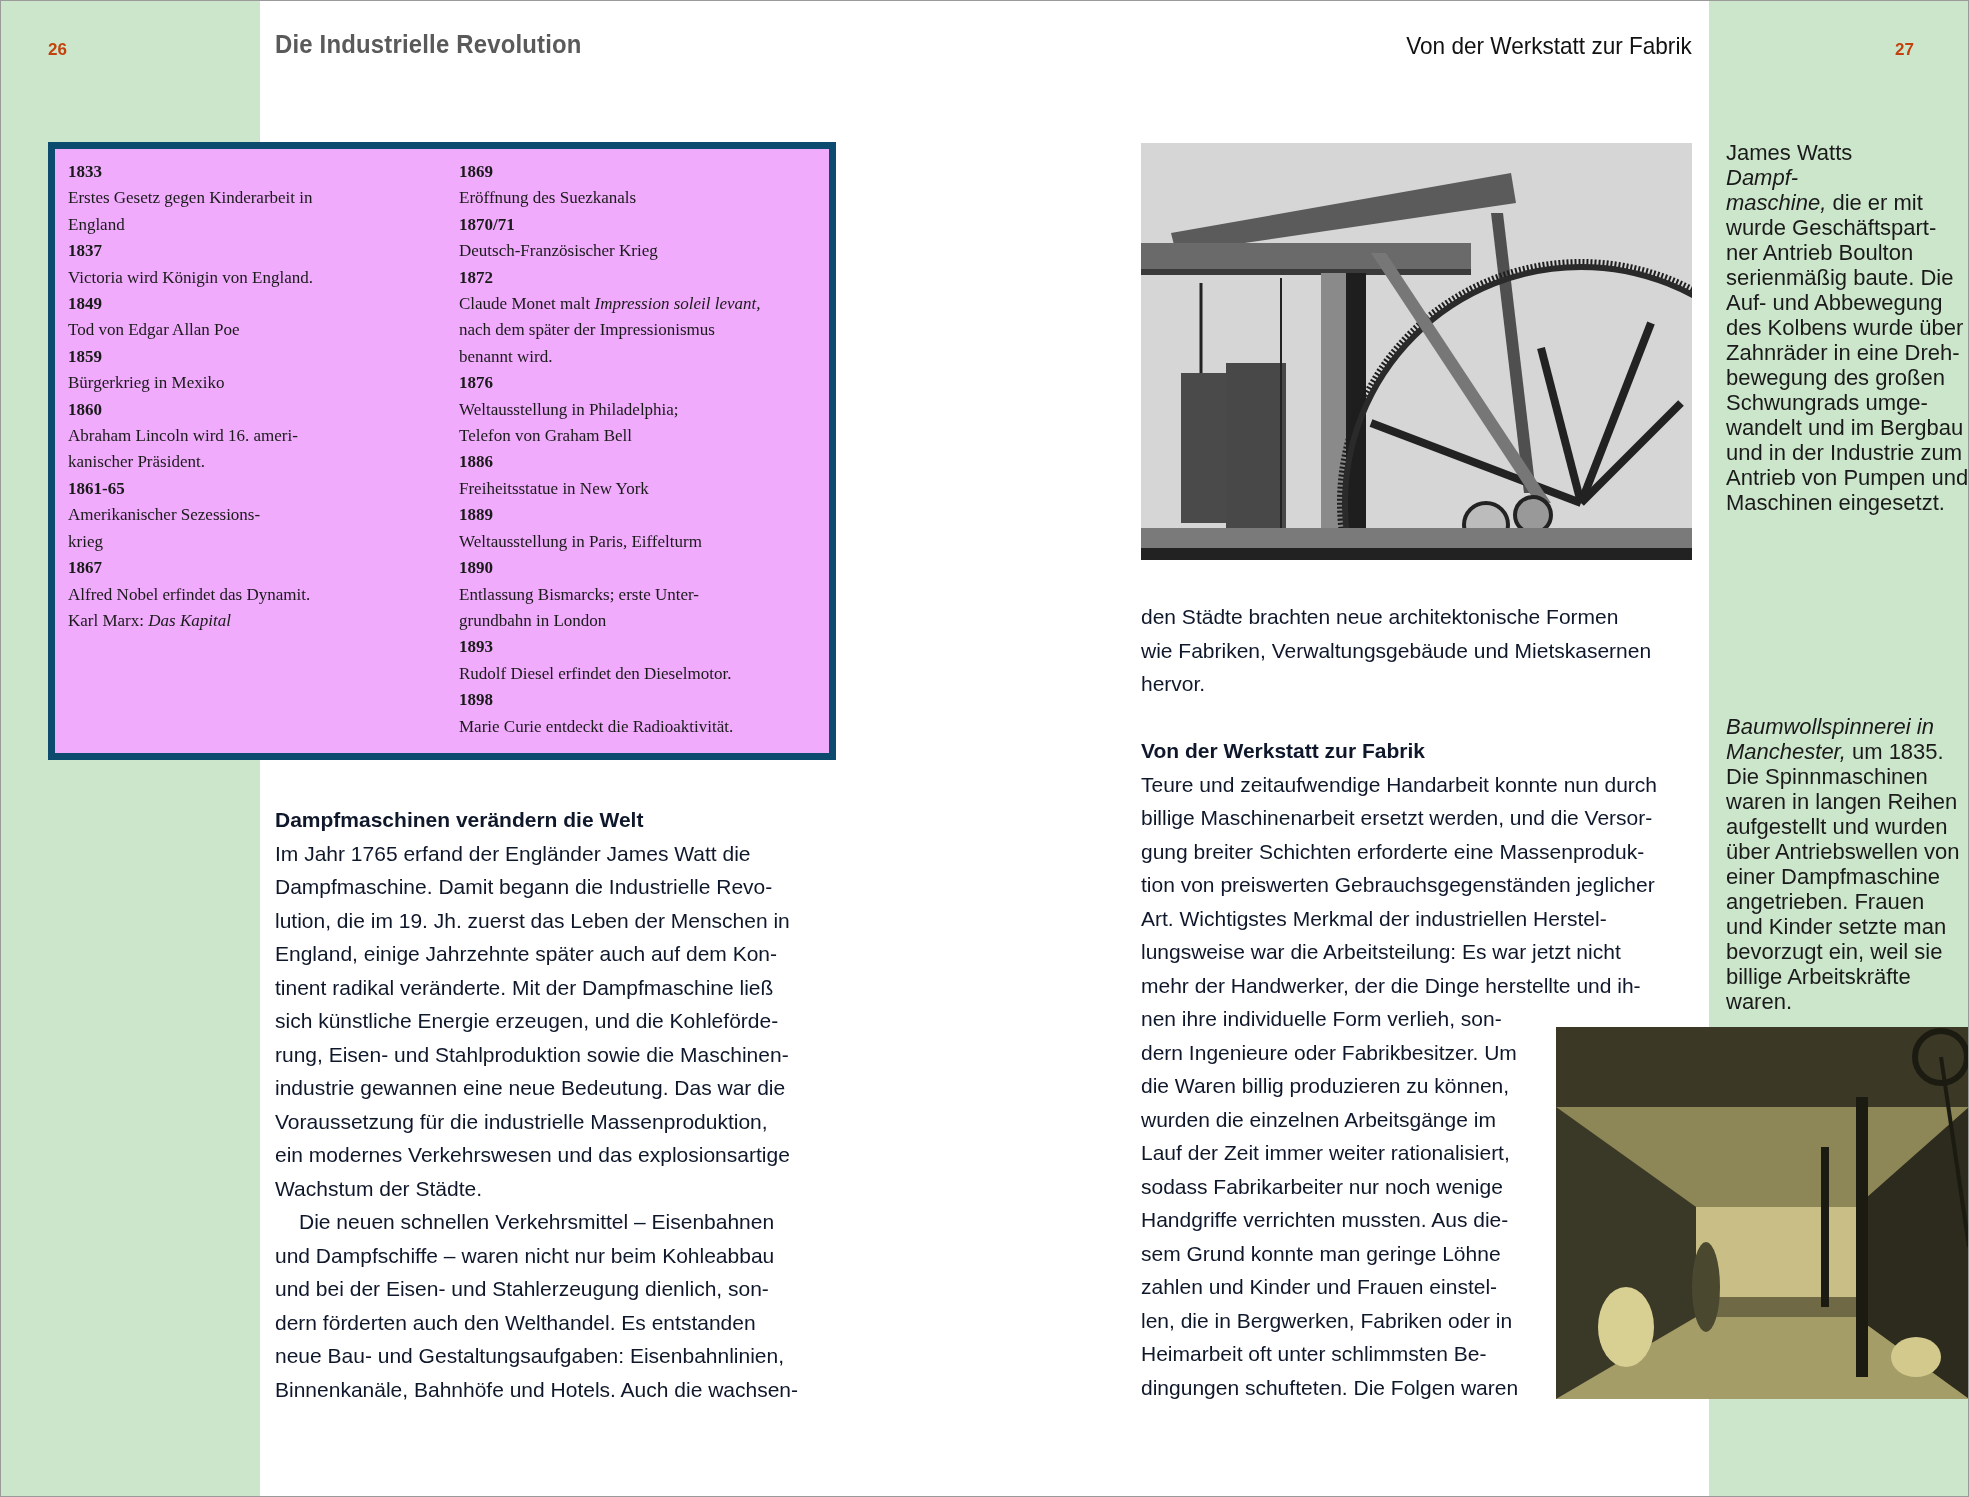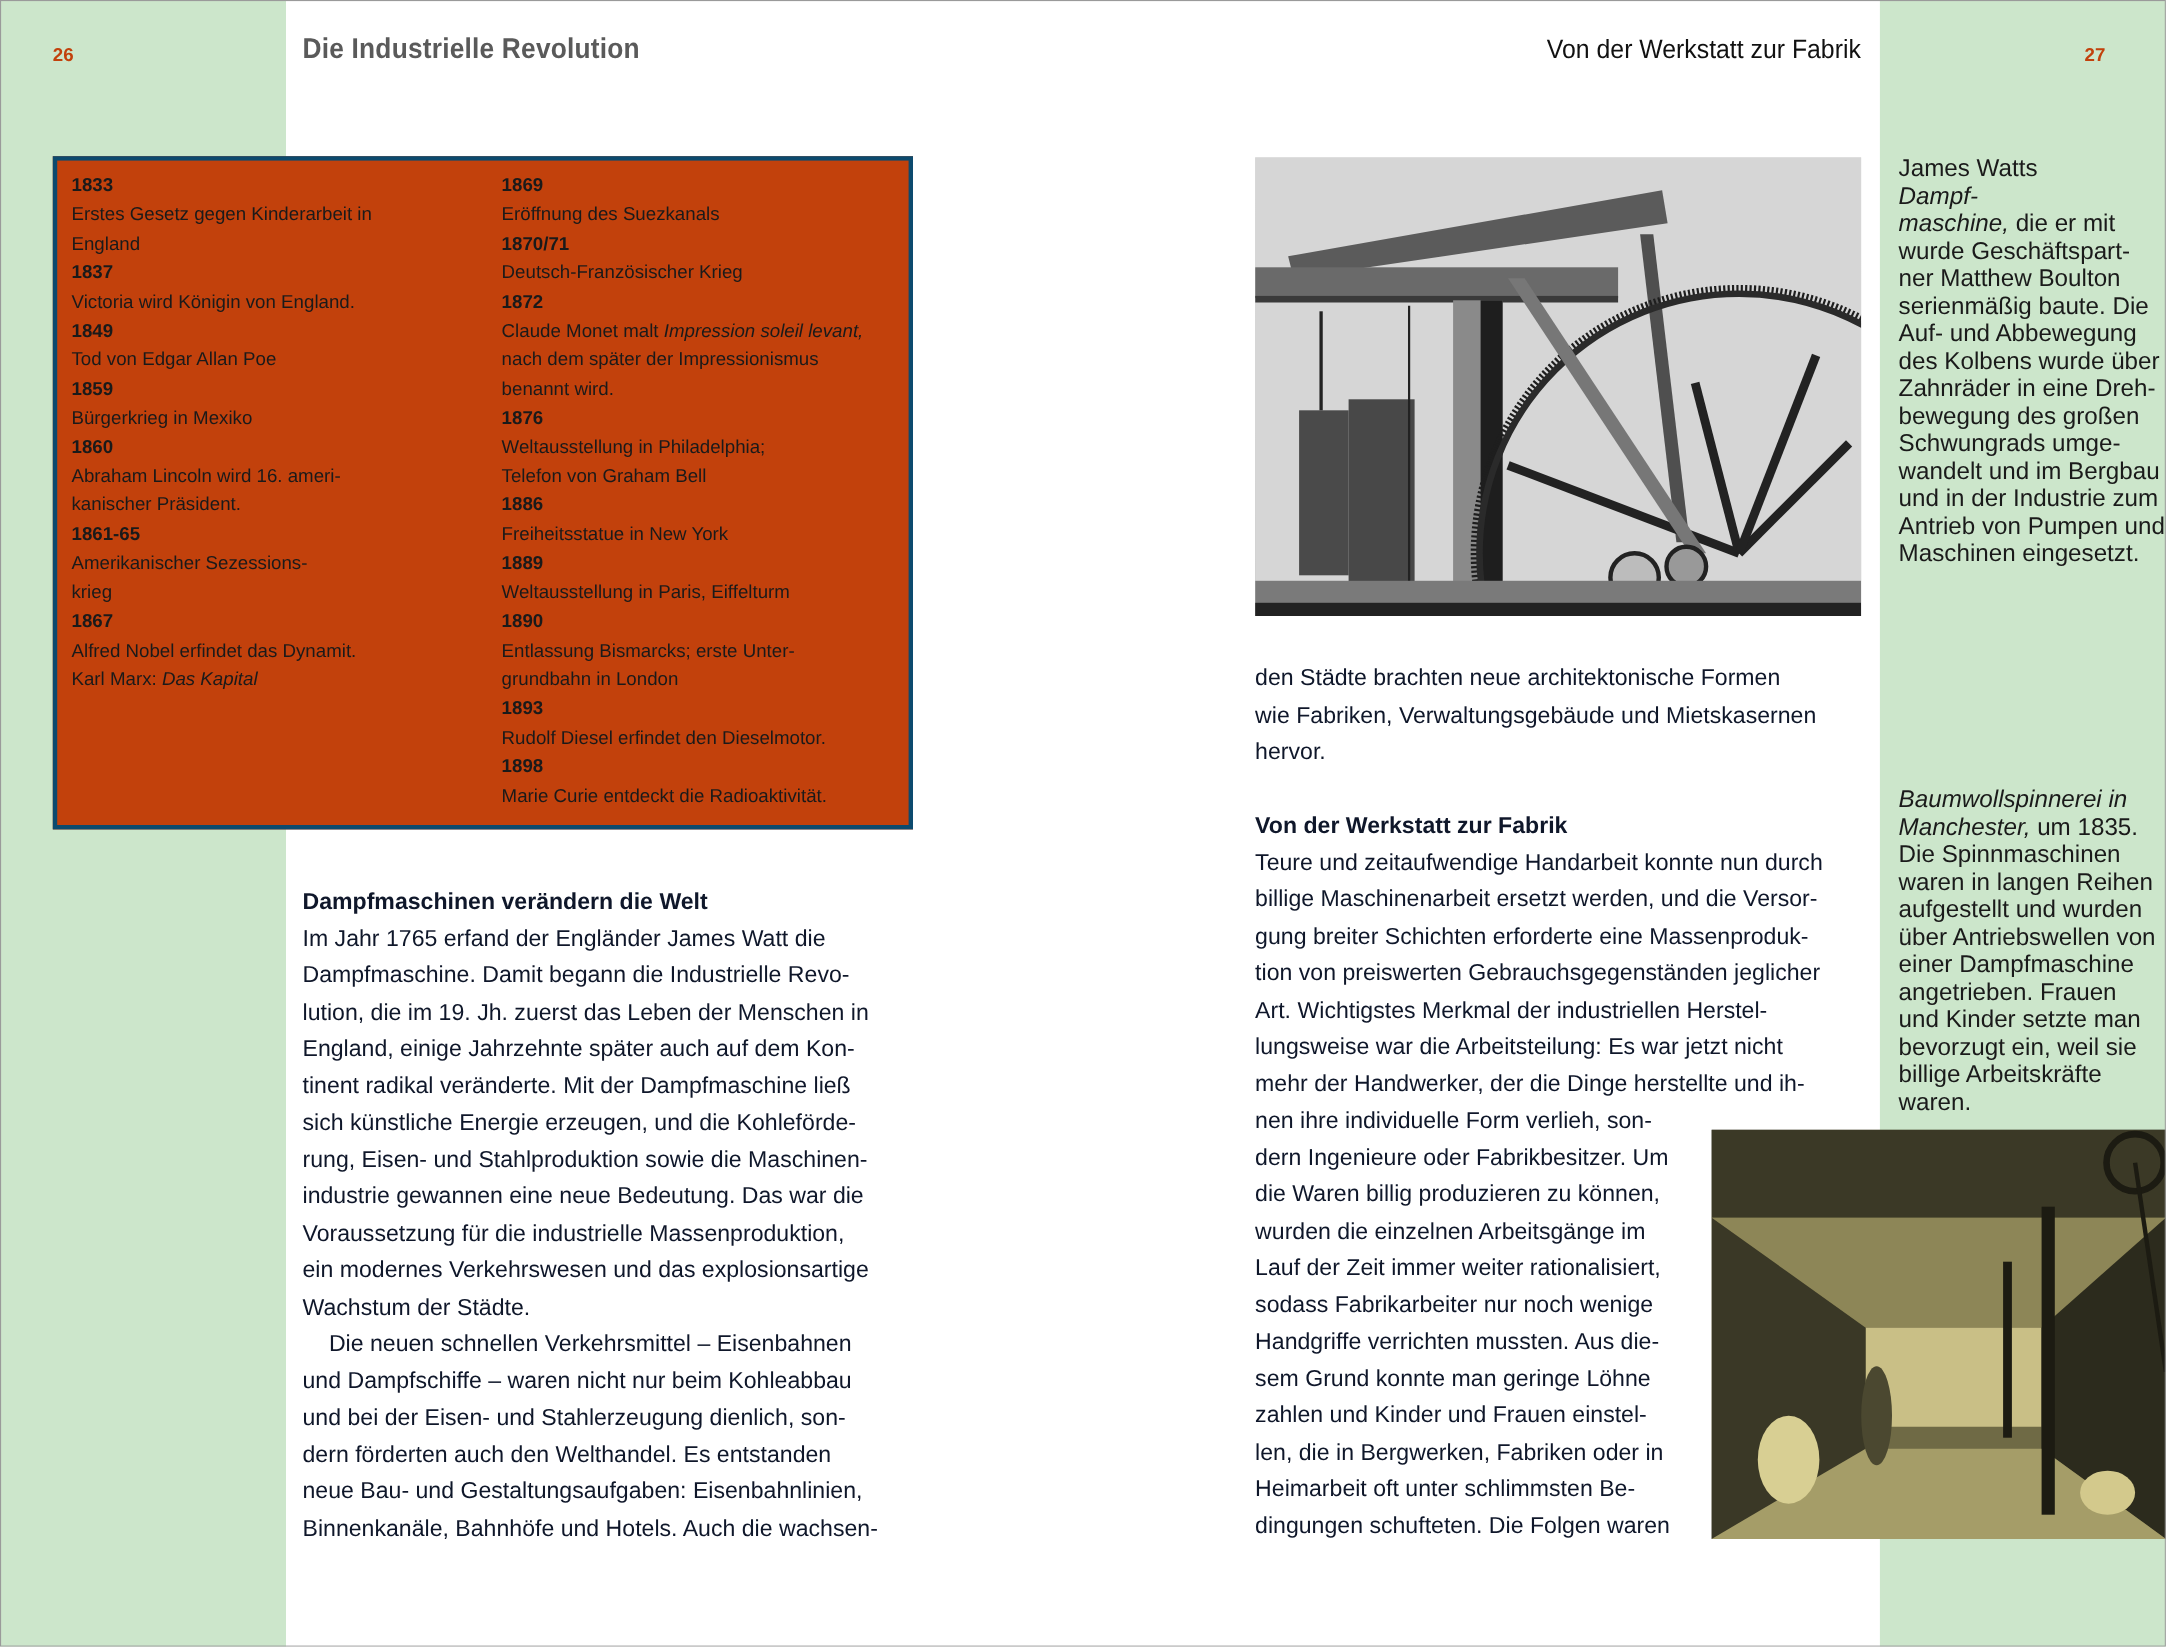--- a/index.html
+++ b/index.html
@@ -10,21 +10,21 @@
   .frame { position: absolute; left: 0; top: 0; width: 1967px; height: 1495px; border: 1px solid #9a9a9a; pointer-events: none; z-index: 10; }
   .band { position: absolute; top: 0; height: 1497px; background: #cce6cb; }
   .band.left { left: 0; width: 260px; }
   .band.right { left: 1709px; width: 260px; }
   .pagenum { position: absolute; top: 40px; font-weight: bold; font-size: 17px; color: #c2410c; }
   .pagenum.left { left: 48px; }
   .pagenum.right { left: 1895px; }
   .running-title { position: absolute; top: 29px; left: 275px; font-size: 26px; font-weight: bold; color: #5a5a5a; letter-spacing: 0.2px; transform: scaleX(0.92); transform-origin: left; }
   .running-section { position: absolute; top: 32px; right: 277px; font-size: 24px; color: #111; transform: scaleX(0.94); transform-origin: right; }
 
-  .timeline { position: absolute; left: 48px; top: 142px; width: 774px; height: 604px; border: 4px solid #0c4a6e; background: #c2410c; }
+  .timeline { position: absolute; left: 48px; top: 142px; width: 774px; height: 604px; border: 7px solid #0c4a6e; background: #f0abfc; font-family: Liberation Serif, serif; }
   .tl-col { position: absolute; top: 10px; font-size: 17px; line-height: 26.4px; }
   .tl-col.left { left: 13px; width: 380px; }
   .tl-col.right { left: 404px; width: 360px; }
   .tl-year { font-weight: bold; display: block; }
   .tl-text { display: block; white-space: pre-line; }
   .tl-text i, .cap i { font-style: italic; }
 
   .body-col { position: absolute; font-size: 21px; line-height: 33.5px; color: #0f172a; }
   .body-col.left { left: 275px; top: 803px; width: 560px; }
   .body-col.right { left: 1141px; top: 600px; width: 560px; }
@@ -188,21 +188,21 @@
 
     <rect x="0" y="385" width="551" height="32" fill="#7a7a7a"></rect>
     <rect x="0" y="405" width="551" height="12" fill="#222"></rect>
   </svg>
 </div>
 
 <div class="cap one">
   <span><span>James Watts </span><i>Dampf-</i></span>
   <span><i>maschine,</i><span style="display:inline"> die er mit</span></span>
   <span>wurde Geschäftspart-</span>
-  <span>ner Matthew Boulton</span>
+  <span>ner Antrieb Boulton</span>
   <span>serienmäßig baute. Die</span>
   <span>Auf- und Abbewegung</span>
   <span>des Kolbens wurde über</span>
   <span>Zahnräder in eine Dreh-</span>
   <span>bewegung des großen</span>
   <span>Schwungrads umge-</span>
   <span>wandelt und im Bergbau</span>
   <span>und in der Industrie zum</span>
   <span>Antrieb von Pumpen und</span>
   <span>Maschinen eingesetzt.</span>

